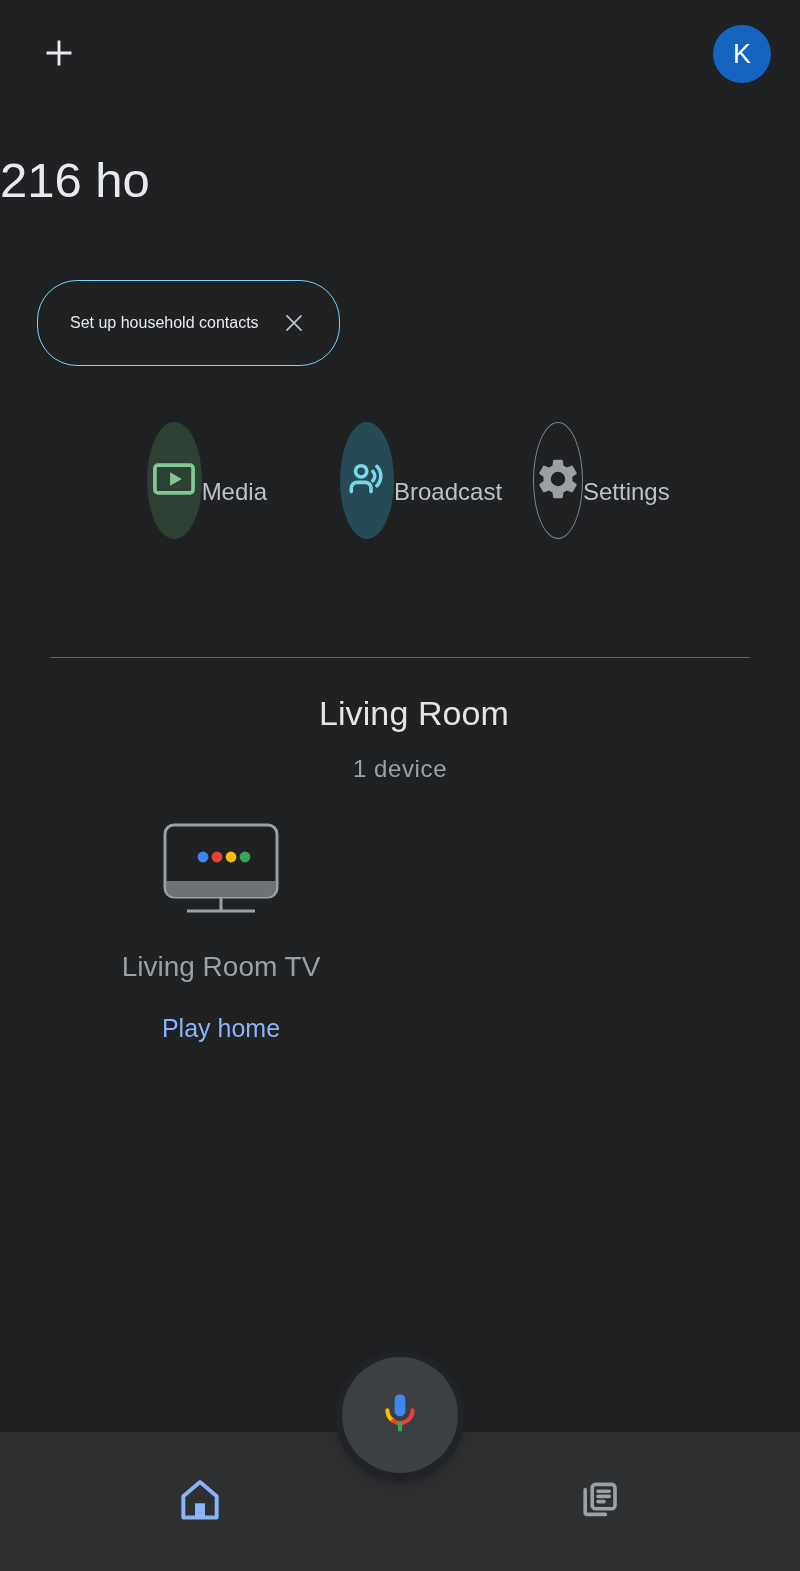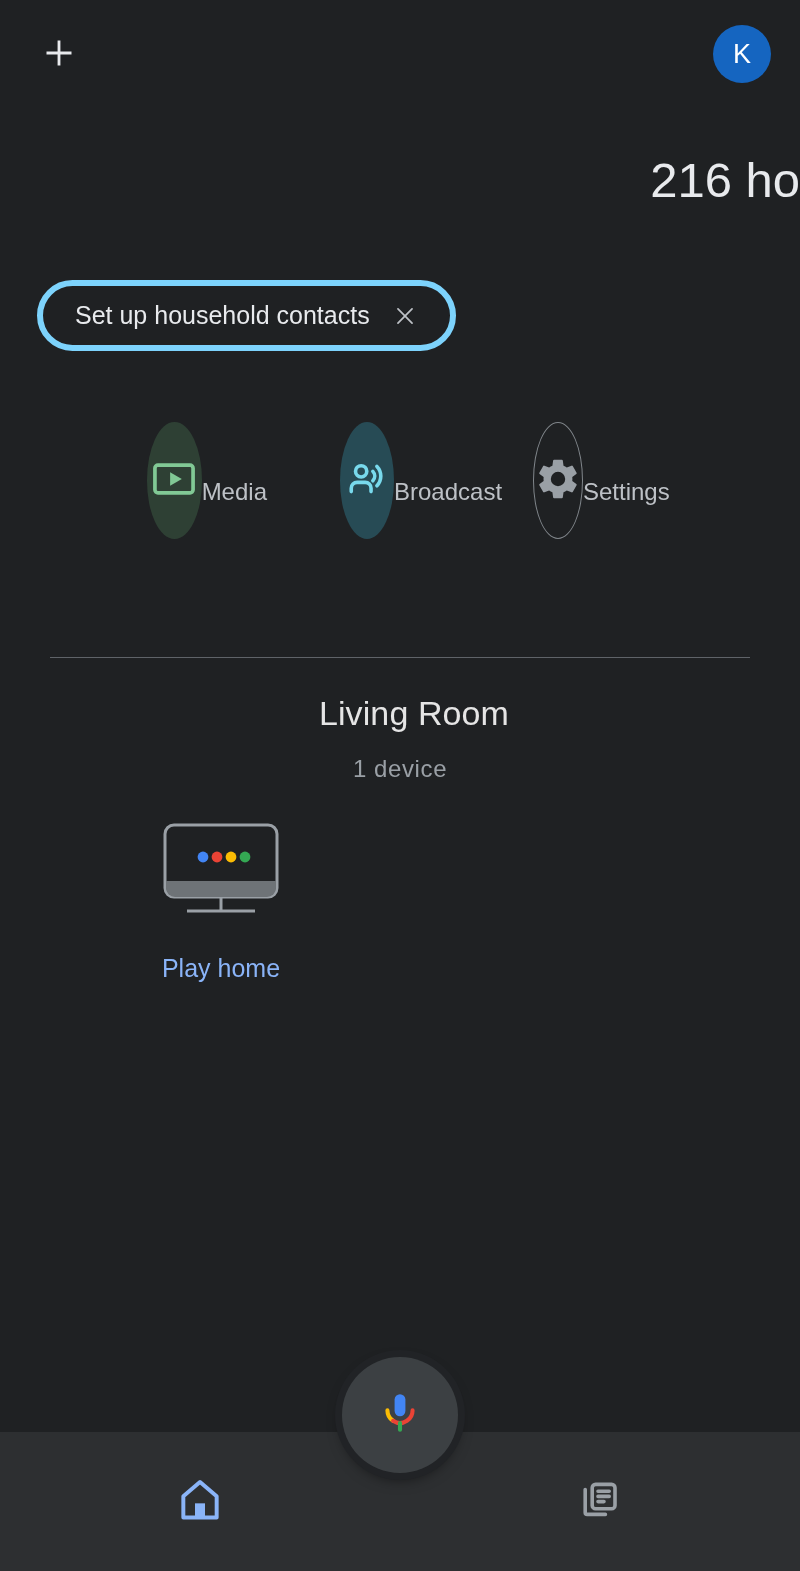--- a/index.html
+++ b/index.html
@@ -49,47 +49,47 @@
     justify-content: center;
     letter-spacing: 0.2px;
   }
 
   
   .home-title {
     position: absolute;
     top: 148px;
     left: 0;
     right: 0;
-    text-align: right;
+    text-align: left;
     font-size: 49px;
     font-weight: 300;
     color: #e8eaed;
     letter-spacing: 0px;
     line-height: 64px;
   }
 
   
   .chips-row {
     position: absolute;
     top: 280px;
     left: 37px;
     display: flex;
     gap: 42px;
     align-items: center;
     white-space: nowrap;
   }
   .chip {
-    height: 71px;
+    height: 86px;
     box-sizing: border-box;
-    border: 6px solid #7dd3fc;
+    border: 1px solid #7dd3fc;
     border-radius: 40px;
     display: flex;
     align-items: center;
     padding: 0 32px;
-    font-size: 25px;
+    font-size: 16px;
     color: #e8eaed;
     background: transparent;
     font-weight: 400;
   }
   .chip-label { white-space: nowrap; }
   .chip-close {
     margin-left: 22px;
     display: flex;
     align-items: center;
     justify-content: center;
@@ -311,20 +311,21 @@
       <rect x="4" y="6" width="112" height="72" rx="9" stroke="#9aa0a6" stroke-width="3"></rect>
       <path d="M5 62 h110 v7 a9 9 0 0 1 -9 9 H14 a9 9 0 0 1 -9 -9 z" fill="#6e7377"></path>
       <path d="M60 78 v13" stroke="#9aa0a6" stroke-width="3"></path>
       <path d="M26 92 h68" stroke="#9aa0a6" stroke-width="3"></path>
       <circle cx="42" cy="38" r="5.4" fill="#4285f4"></circle>
       <circle cx="56" cy="38" r="5.4" fill="#ea4335"></circle>
       <circle cx="70" cy="38" r="5.4" fill="#fbbc04"></circle>
       <circle cx="84" cy="38" r="5.4" fill="#34a853"></circle>
     </svg>
   </div>
+  <div class="device-name">Living Room TV</div>
   <div class="device-action">Play home</div>
 </div>
 
 <div class="fab">
   <span>
     <svg width="52" height="52" viewBox="0 0 24 24" fill="none" aria-hidden="true">
       <rect x="9.5" y="3.3" width="5" height="10.2" rx="2.5" fill="#4285f4"></rect>
       <path d="M6.2 10.8 a5.8 5.8 0 0 0 2.6 4.8" stroke="#fbbc04" stroke-width="1.9" stroke-linecap="round"></path>
       <path d="M8.8 15.6 a5.8 5.8 0 0 0 6.4 0 a5.8 5.8 0 0 0 2.6 -4.8" stroke="#ea4335" stroke-width="1.9" stroke-linecap="round"></path>
       <path d="M12 16.6 v3.1" stroke="#34a853" stroke-width="1.9" stroke-linecap="round"></path>

